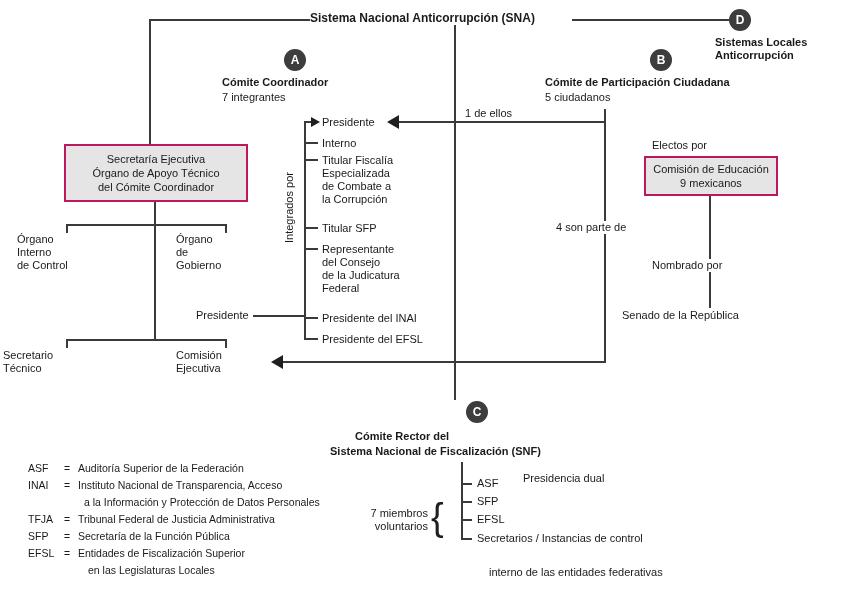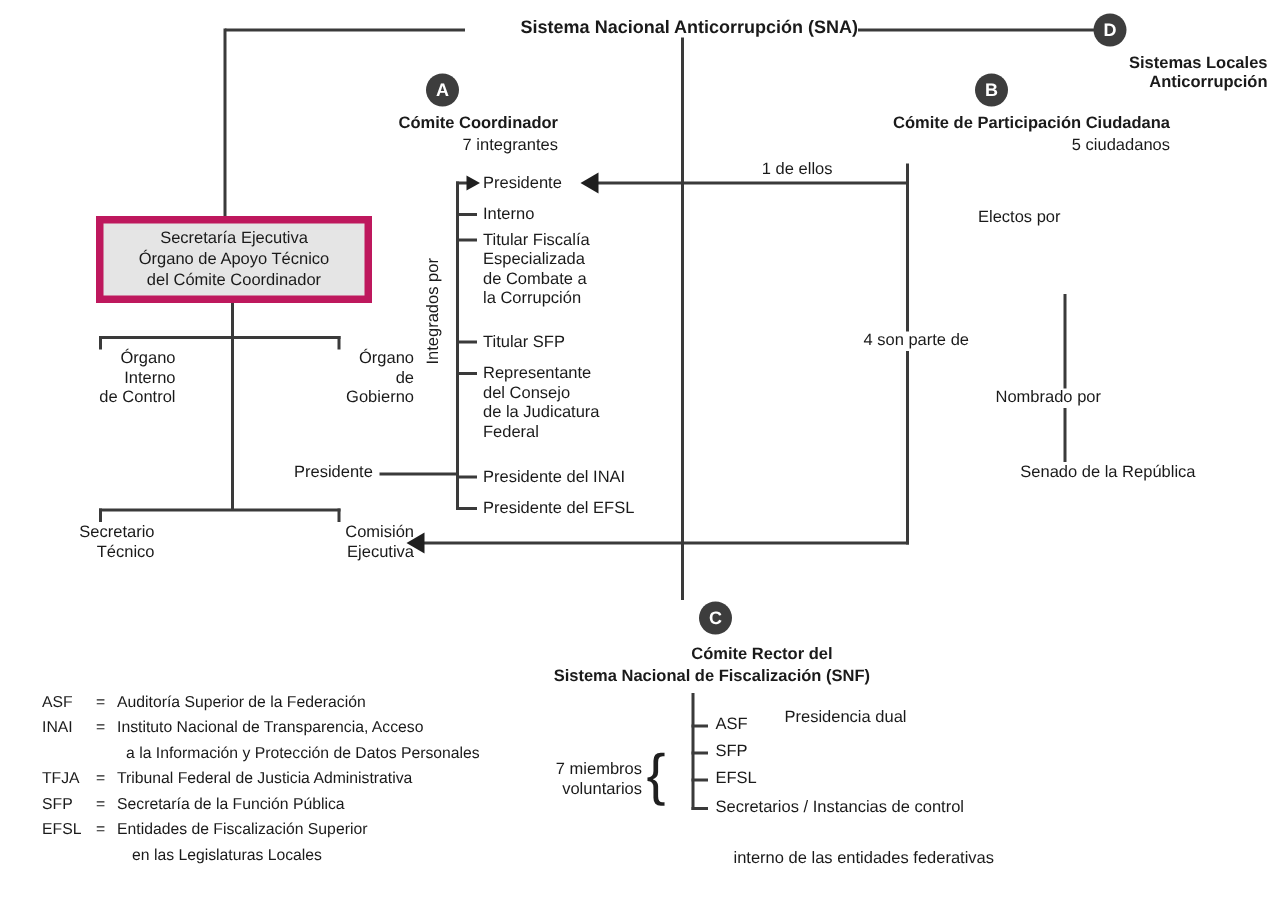--- a/index.html
+++ b/index.html
@@ -1,27 +1,27 @@
 <!DOCTYPE html>
 <html><head>
 <meta charset="utf-8">
 <style>
   * { margin:0; padding:0; box-sizing:border-box; }
   html,body { background:#ffffff; }
   body { font-family:"Liberation Sans", sans-serif; color:#1a1a1a; }
   .canvas { position:relative; width:846px; height:601px; background:#ffffff; overflow:hidden; }
   .t { position:absolute; font-size:11px; line-height:13px; white-space:pre-line; color:#1a1a1a; }
   .b { font-weight:bold; }
-  .c { text-align:right; }
+  .c { text-align:left; }
   .hline, .vline { position:absolute; background:#3a3a3a; }
   .hline { height:2px; }
   .vline { width:2px; }
   .badge { position:absolute; width:22px; height:22px; border-radius:50%; background:#3d3d3d; color:#ffffff;
            font-weight:bold; font-size:12px; display:flex; align-items:center; justify-content:center; z-index:3; }
-  .gbox { position:absolute; background:#e5e5e5; border:5px solid #be185d; display:flex; align-items:center;
+  .gbox { position:absolute; background:#e5e5e5; border:2px solid #be185d; display:flex; align-items:center;
           justify-content:center; text-align:center; font-size:11px; line-height:14px; white-space:pre-line; z-index:2; }
   .mask { background:#ffffff; z-index:2; }
   .arrow { position:absolute; width:0; height:0; z-index:2; }
   .arrow-left { border-top:7px solid transparent; border-bottom:7px solid transparent; border-right:12px solid #1f1f1f; }
   .arrow-right { border-top:5px solid transparent; border-bottom:5px solid transparent; border-left:9px solid #1f1f1f; }
   .rot { transform:rotate(-90deg); transform-origin:left top; white-space:nowrap; }
   .legend { position:absolute; left:28px; top:460px; font-size:10.5px; line-height:17px; }
   .lrow { display:flex; }
   .labbr { width:36px; }
   .leq { width:14px; }
@@ -107,20 +107,22 @@
 de
 Gobierno</div>
   <div class="t" style="left:196px;top:309px">Presidente</div>
   <div class="t c" style="left:3px;top:349px;width:100px">Secretario
 Técnico</div>
   <div class="t c" style="left:176px;top:349px;width:100px">Comisión
 Ejecutiva</div>
 
   <div class="t c" style="left:465px;top:107px;width:90px">1 de ellos</div>
   <div class="t" style="left:652px;top:139px">Electos por</div>
+  <div class="gbox" style="left:644px;top:156px;width:134px;height:40px">Comisión de Educación
+9 mexicanos</div>
   <div class="t c mask" style="left:556px;top:221px;width:90px">4 son parte de</div>
   <div class="t c mask" style="left:652px;top:259px;width:82px">Nombrado por</div>
   <div class="t c" style="left:622px;top:309px;width:175px">Senado de la República</div>
 
   <div class="t b c" style="left:355px;top:430px;width:200px">Cómite Rector del</div>
   <div class="t b c" style="left:330px;top:445px;width:250px">Sistema Nacional de Fiscalización (SNF)</div>
   <div class="t" style="left:477px;top:477px">ASF</div>
   <div class="t" style="left:477px;top:495px">SFP</div>
   <div class="t" style="left:477px;top:513px">EFSL</div>
   <div class="t" style="left:477px;top:532px">Secretarios / Instancias de control</div>

